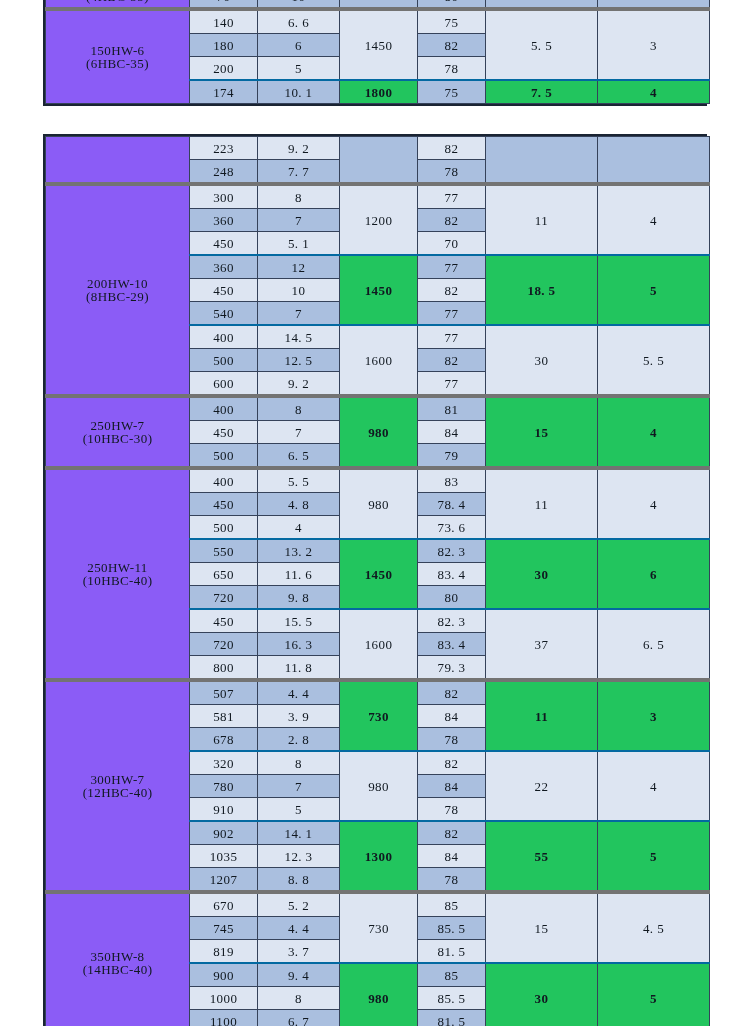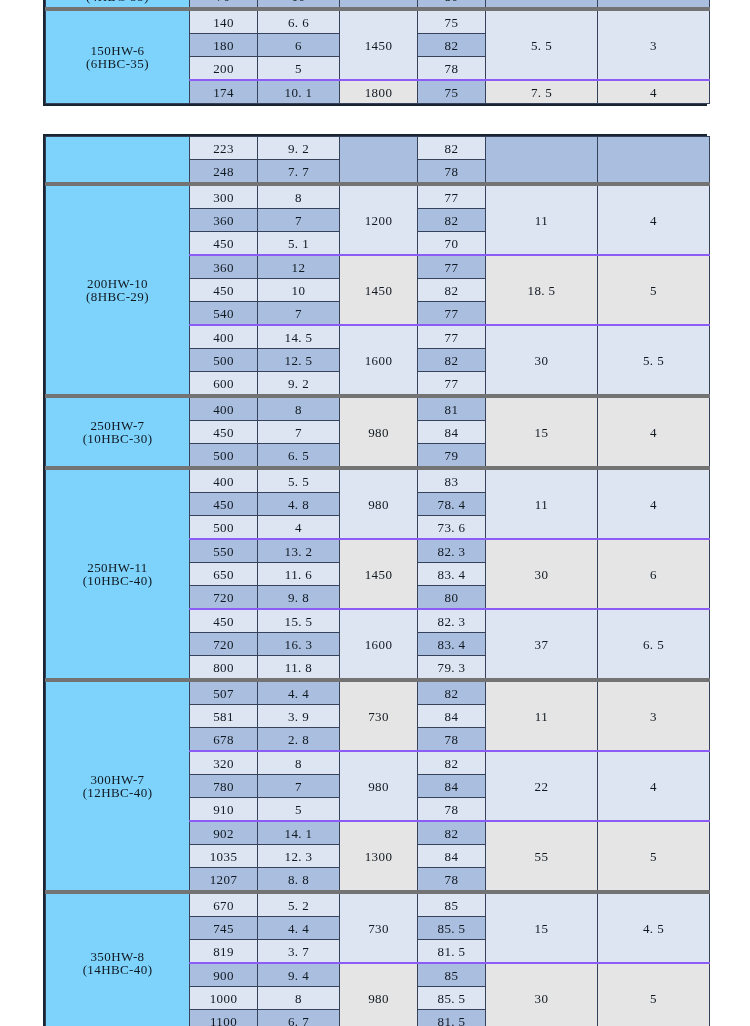--- a/index.html
+++ b/index.html
@@ -50,35 +50,35 @@
   col.c1{width:144px;}
   col.c2{width:68px;}
   col.c3{width:82px;}
   col.c4{width:78px;}
   col.c5{width:68px;}
   col.c6{width:112px;}
   col.c7{width:112px;}
 
   
   td.model{
-    background:#7dd3fc;
+    background:#8b5cf6;
     color:#ffffff;
     font-size:13.5px;
     line-height:1.5;
     border-color:#2a3c57;
     letter-spacing:0.3px;
   }
   td.lite{ background:#dde5f2; }
   td.med { background:#aabfdf; }
   td.grp-lite{ background:#dde5f2; }
-  td.grp-med { background:#e5e5e5; }
+  td.grp-med { background:#22c55e;font-weight:bold; }
   td.blank{ background:#aabfdf; }
 
   
-  tr.grp-start > td{ border-top:2px solid #8b5cf6; }
+  tr.grp-start > td{ border-top:2px solid #0369a1; }
   tr.model-start > td{ border-top:4px solid #737373; }
 
   .model-line{ display:block; white-space:nowrap; }
 </style>
 </head>
 <body>
 
 <div class="page">
   <div id="blocks-root">
       <div class="block clip-top" style="top: -16px;">

